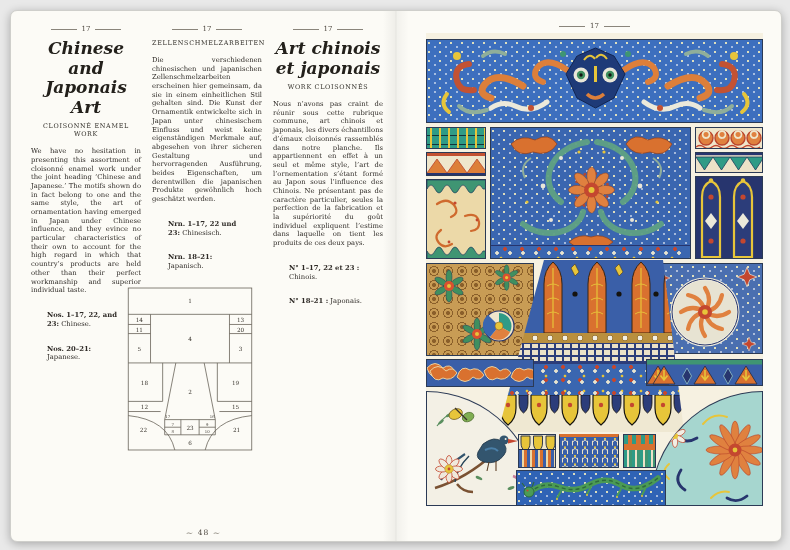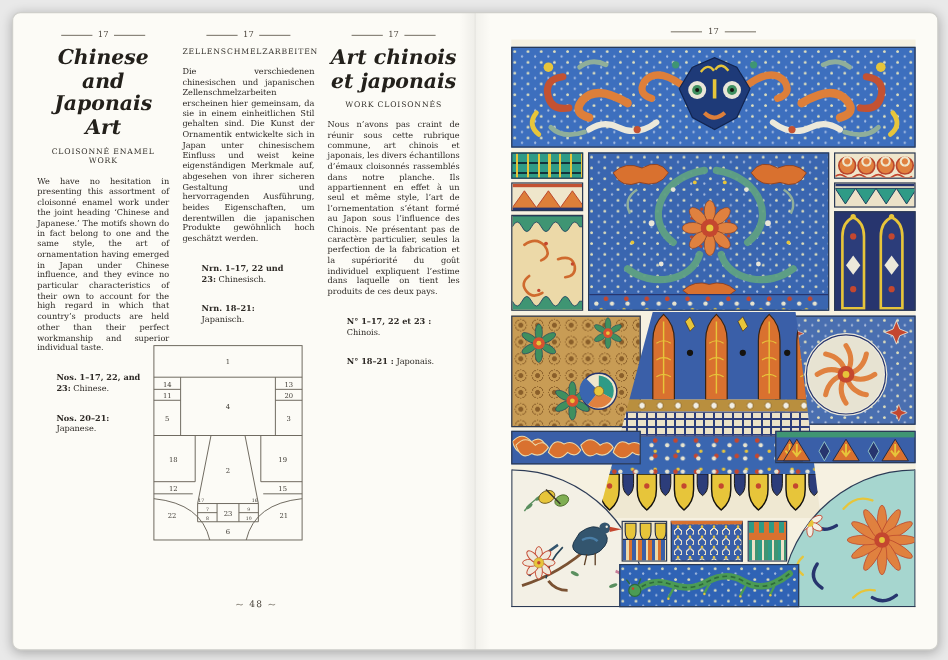--- a/index.html
+++ b/index.html
@@ -15,21 +15,21 @@
   
   .cols{position:absolute;left:20px;top:12px;width:352px;display:flex;gap:11px;}
   .col{flex:1;min-width:0;}
   .folio{display:flex;align-items:center;justify-content:center;gap:5px;font-size:7px;color:#4a443c;margin:2px 0 6px;}
   .folio .rule{flex:0 0 26px;border-top:1px solid #8a857b;height:0;}
   .title{font-style:italic;font-weight:bold;text-align:center;font-size:17px;line-height:1.15;margin:0 0 5px;min-height:27px;color:#23201b;}
   .subtitle{text-align:center;font-size:6.4px;letter-spacing:.7px;margin-bottom:9px;color:#33302a;}
   .bodytext{font-size:6.8px;line-height:1.28;text-align:justify;margin:0 0 4px;}
   .cap{font-size:6.8px;line-height:1.3;margin:16px;}
   .cap b{font-weight:bold;}
-  .pagenum{position:absolute;bottom:31px;left:0;width:100%;text-align:center;font-size:7.5px;color:#4a443c;letter-spacing:1px;margin-left:10px;}
+  .pagenum{position:absolute;bottom:3px;left:0;width:100%;text-align:center;font-size:7.5px;color:#4a443c;letter-spacing:1px;}
   .swash{color:#8a857b;font-size:9px;vertical-align:-1px;}
   .rp-folio{position:absolute;top:9px;left:30px;width:337px;}
 
   
   .diagram{position:absolute;left:116px;top:276px;width:126px;height:164px;}
   .diagram svg{width:100%;height:100%;}
   .diagram text{font-family:"DejaVu Serif",serif;font-size:5.6px;fill:#3a362f;text-anchor:middle;}
   .diagram text.sm{font-size:3.8px;}
   .diagram path,.diagram rect,.diagram line{stroke:#6b665c;stroke-width:.8;fill:none;}
 

